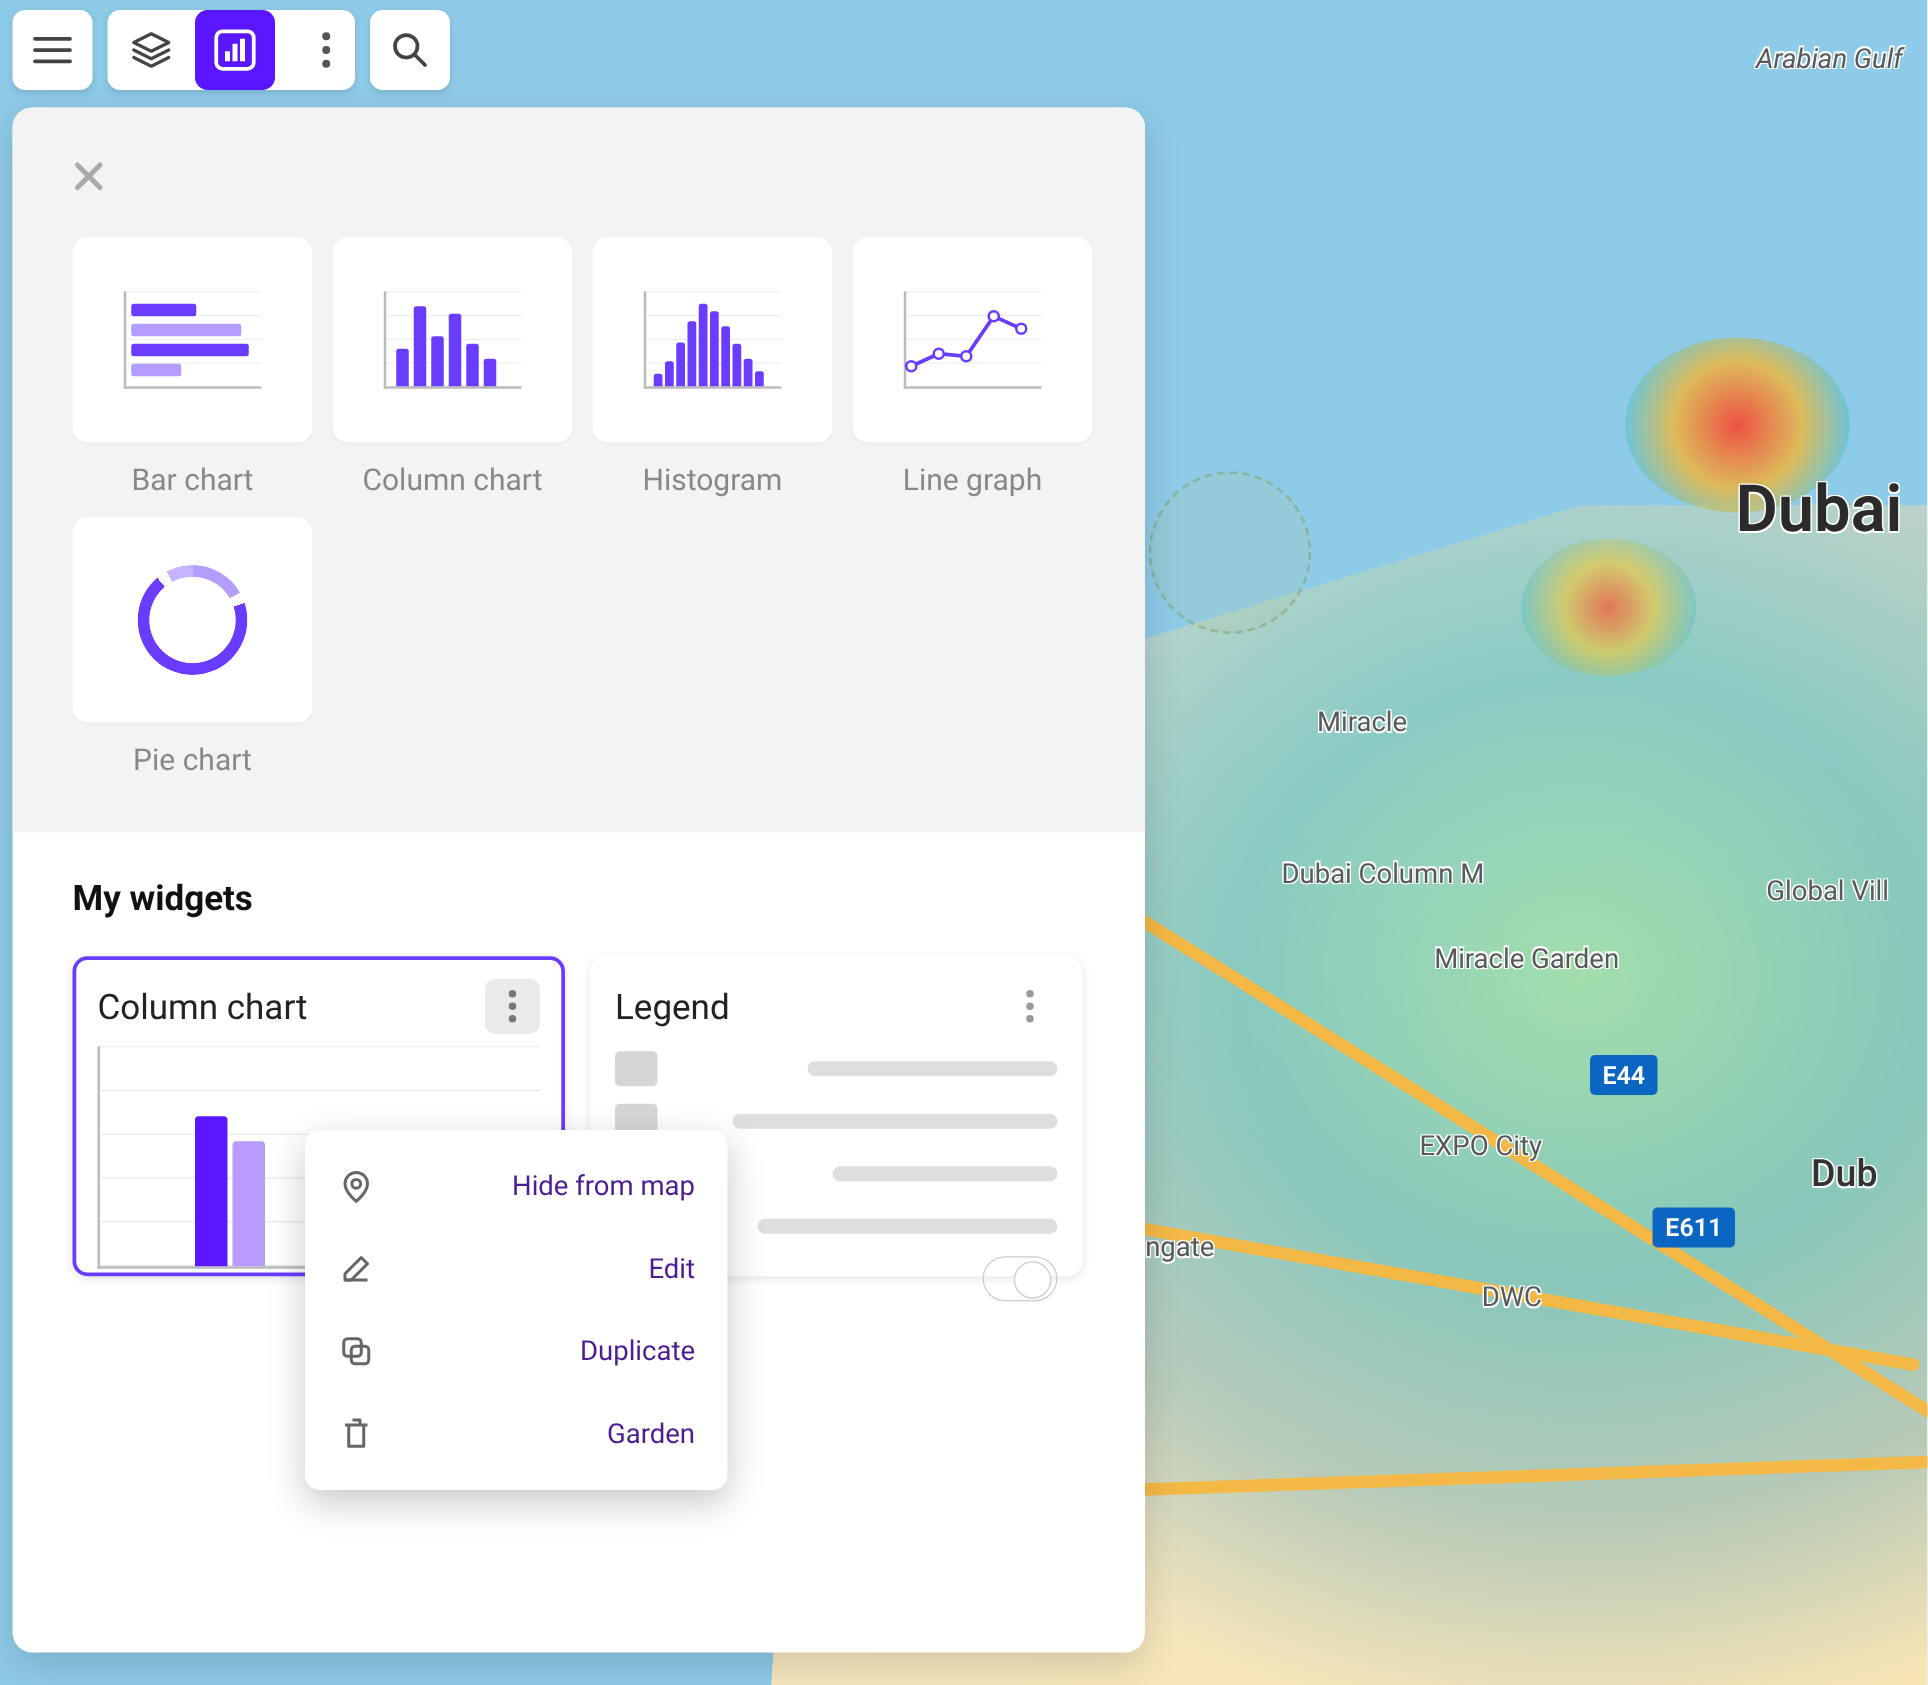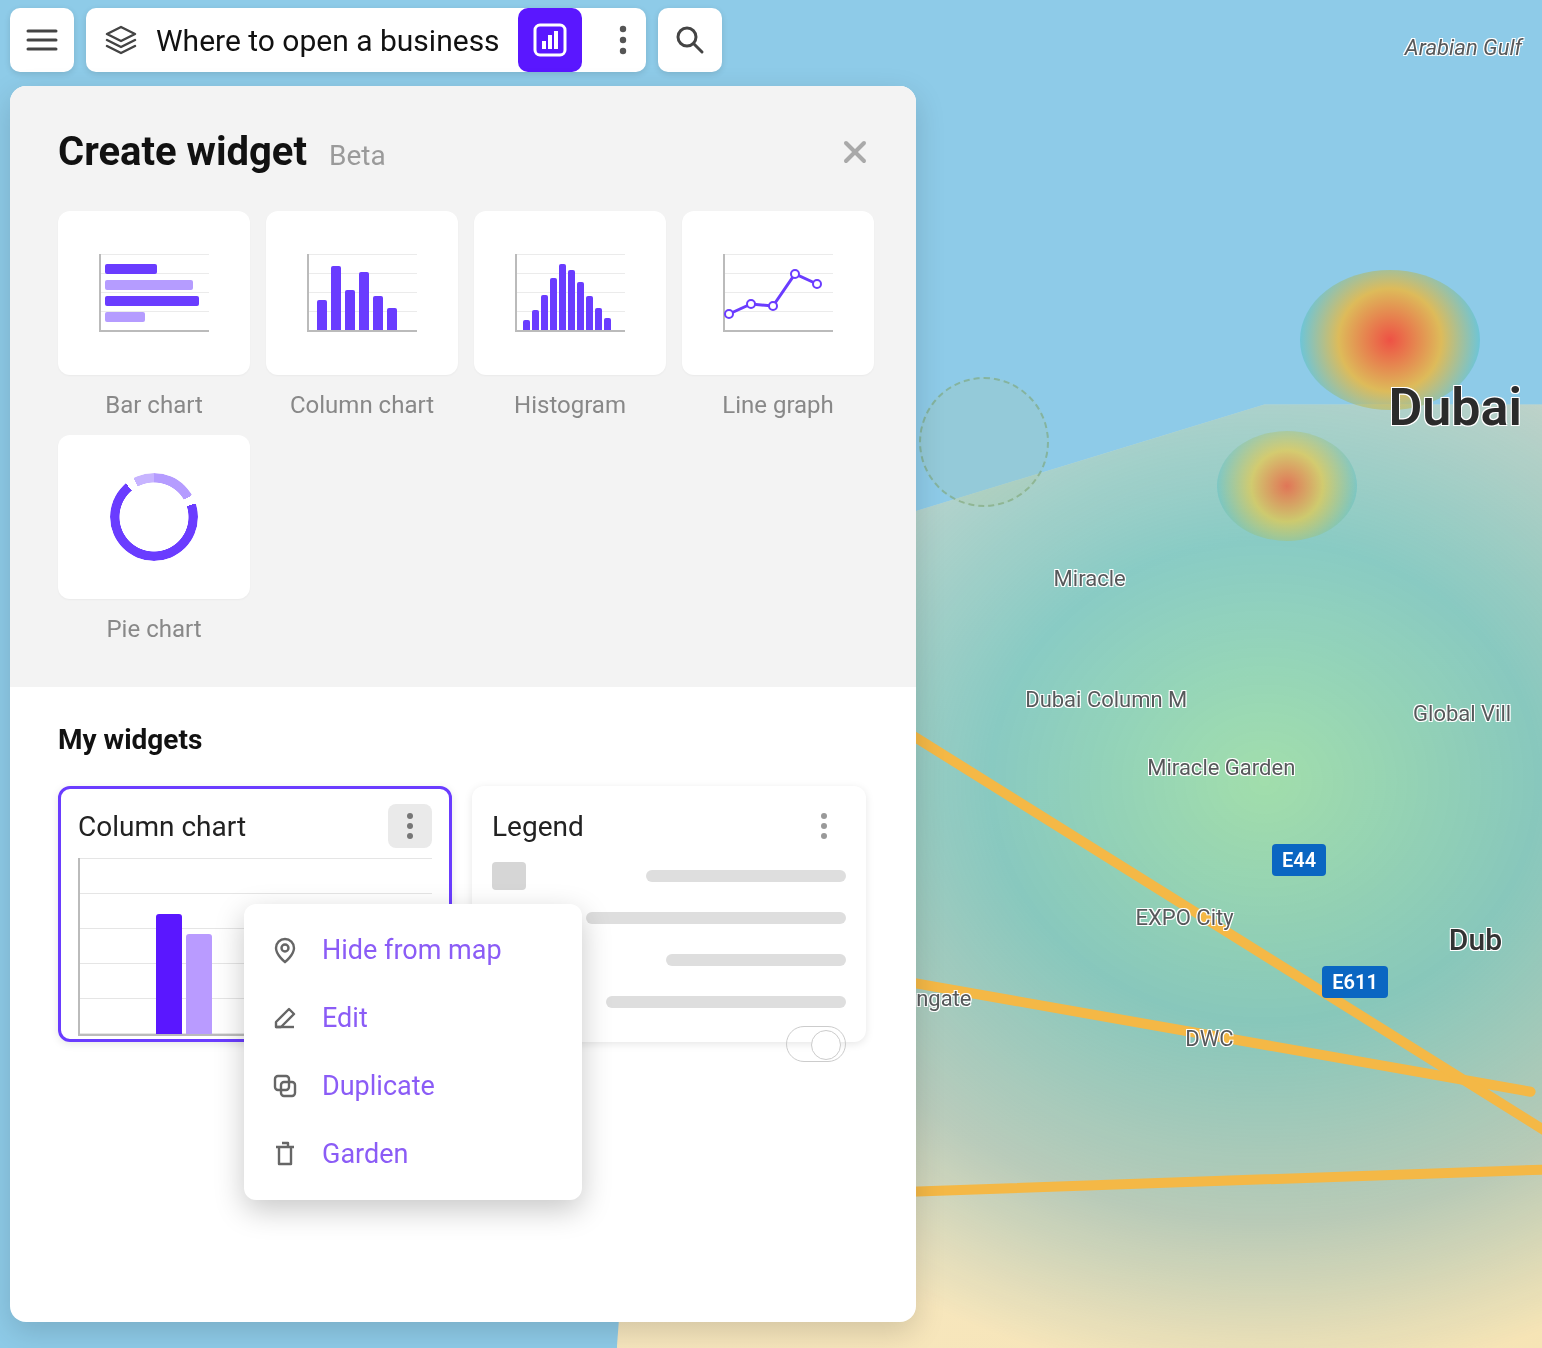--- a/index.html
+++ b/index.html
@@ -101,21 +101,21 @@
 .chart-body .axis-x { position:absolute; left:0; right:0; bottom:0; height:2px; background:#bbb; }
 .chart-body .axis-y { position:absolute; left:0; top:0; bottom:0; width:2px; background:#bbb; }
 .chart-body .grid { position:absolute; left:2px; right:0; top:0; bottom:2px; background:
   linear-gradient(to bottom, rgba(0,0,0,0.1) 1px, transparent 1px) 0 0/100% 35px; }
 .chart-body .bar { position:absolute; bottom:2px; width:26px; border-radius:3px 3px 0 0; }
 .chart-body .bar.a { left:78px; height:120px; background:#5a17ff; }
 .chart-body .bar.b { left:108px; height:100px; background:#b99bff; }
 
 
 .ctx-menu { position:absolute; left:244px; top:904px; width:338px; background:#fff; border-radius:12px; box-shadow:0 10px 30px rgba(0,0,0,0.22); padding:12px 0; z-index:30; }
-.ctx-item { display:flex; align-items:center; gap:22px; padding:18px 26px; cursor:pointer; font-size:27px; color:#8b5cf6; }
+.ctx-item { display:flex; align-items:center; gap:22px; padding:18px 26px; cursor:pointer; font-size:22px; color:#4c1d95;justify-content:space-between; }
 .ctx-ico { width:30px; height:30px; display:flex; align-items:center; justify-content:center; color:#666; }
 
 svg { display:block; }
 </style>
 </head>
 <body>
 
 <div class="map-bg">
   <div class="land"></div>
   <div class="island"></div>
@@ -152,21 +152,20 @@
   <div class="titlebar">
     <span style="cursor:pointer">
       <svg width="34" height="30" viewBox="0 0 34 30">
           <g fill="none" stroke="#444" stroke-width="2.5" stroke-linejoin="round" stroke-linecap="round">
             <polygon points="17,2 31,9 17,16 3,9"></polygon>
             <polyline points="3,15 17,22 31,15"></polyline>
             <polyline points="3,21 17,28 31,21"></polyline>
           </g>
         </svg>
     </span>
-    <span class="title-text">Where to open a business</span>
     <div class="analytics-btn">
       <svg width="34" height="34" viewBox="0 0 34 34">
           <rect x="2" y="2" width="30" height="30" rx="5" fill="none" stroke="#fff" stroke-width="3"></rect>
           <g fill="#fff">
             <rect x="9" y="18" width="4" height="8"></rect>
             <rect x="15" y="12" width="4" height="14"></rect>
             <rect x="21" y="8" width="4" height="18"></rect>
           </g>
         </svg>
     </div>
@@ -184,24 +183,20 @@
     <svg width="32" height="32" viewBox="0 0 32 32">
         <circle cx="13" cy="13" r="9" fill="none" stroke="#444" stroke-width="3"></circle>
         <line x1="20" y1="20" x2="28" y2="28" stroke="#444" stroke-width="3" stroke-linecap="round"></line>
       </svg>
   </div>
 </div>
 
 <div class="panel">
   <div class="panel-top">
     <div class="panel-title-row">
-      <div class="panel-title">
-        <span>Create widget</span>
-        <span class="beta">Beta</span>
-      </div>
       <div class="close-x">
         <svg width="26" height="26" viewBox="0 0 26 26">
             <g stroke="#a9a9a9" stroke-width="4" stroke-linecap="round">
               <line x1="4" y1="4" x2="22" y2="22"></line>
               <line x1="22" y1="4" x2="4" y2="22"></line>
             </g>
           </svg>
       </div>
     </div>
     <div class="widget-grid">

